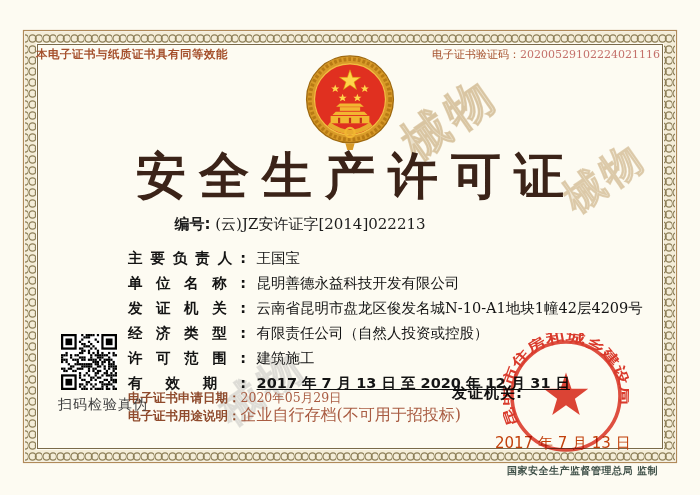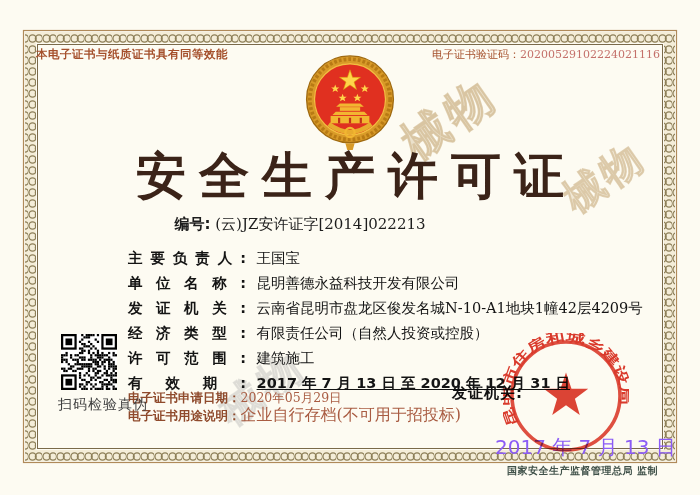--- a/index.html
+++ b/index.html
@@ -38,22 +38,22 @@
   .e-row.small .e-value{font-size:16px;}
   
   .qr-block{position:absolute;left:58px;top:334px;width:62px;text-align:center;z-index:3;}
   .qr{width:56px;height:56px;background:#ffffff;display:block;margin:0 auto;}
   .qr-caption{margin-top:6px;font-size:14px;color:#3f3f3f;letter-spacing:1px;white-space:nowrap;}
   
   .issuer{position:absolute;left:452px;top:384px;font-size:15px;font-weight:bold;
           color:#111;z-index:3;letter-spacing:1px;}
   .seal{position:absolute;left:503px;top:333px;width:126px;height:126px;z-index:6;
         mix-blend-mode:multiply;opacity:.93;}
-  .issue-date{position:absolute;left:495px;top:434px;width:160px;text-align:right;
-              font-size:20px;color:#8b5cf6;z-index:5;white-space:nowrap;}
+  .issue-date{position:absolute;left:495px;top:434px;width:160px;text-align:left;
+              font-size:15px;color:#c2410c;z-index:5;white-space:nowrap;}
   
   .maker{position:absolute;right:42px;top:464px;font-size:10px;font-weight:bold;
          color:#41524a;z-index:3;letter-spacing:.5px;}
   
   .wm{position:absolute;font-weight:900;color:rgba(196,164,112,.30);
       transform:rotate(-35deg);z-index:2;pointer-events:none;
       -webkit-text-stroke:1px rgba(196,164,112,.45);}
   .wm1{left:398px;top:88px;font-size:46px;letter-spacing:6px;}
   .wm2{left:560px;top:150px;font-size:40px;letter-spacing:4px;color:rgba(196,164,112,.22);}
   .wm3{left:215px;top:360px;font-size:42px;letter-spacing:5px;color:rgba(170,170,170,.18);

